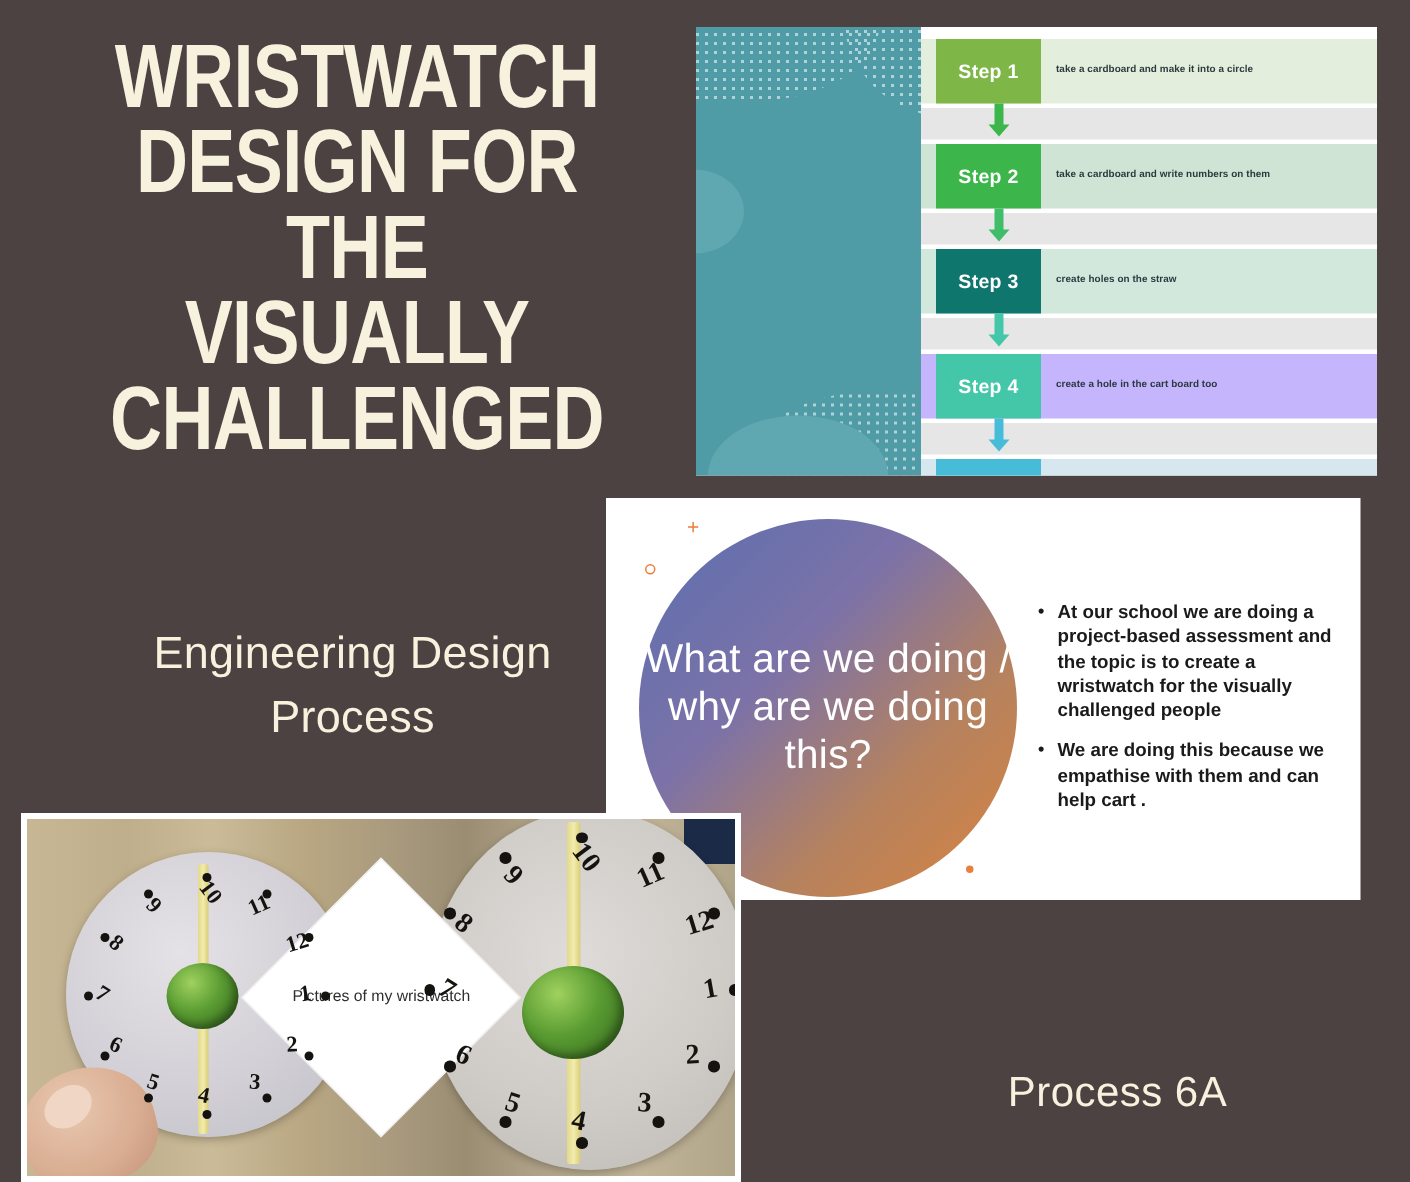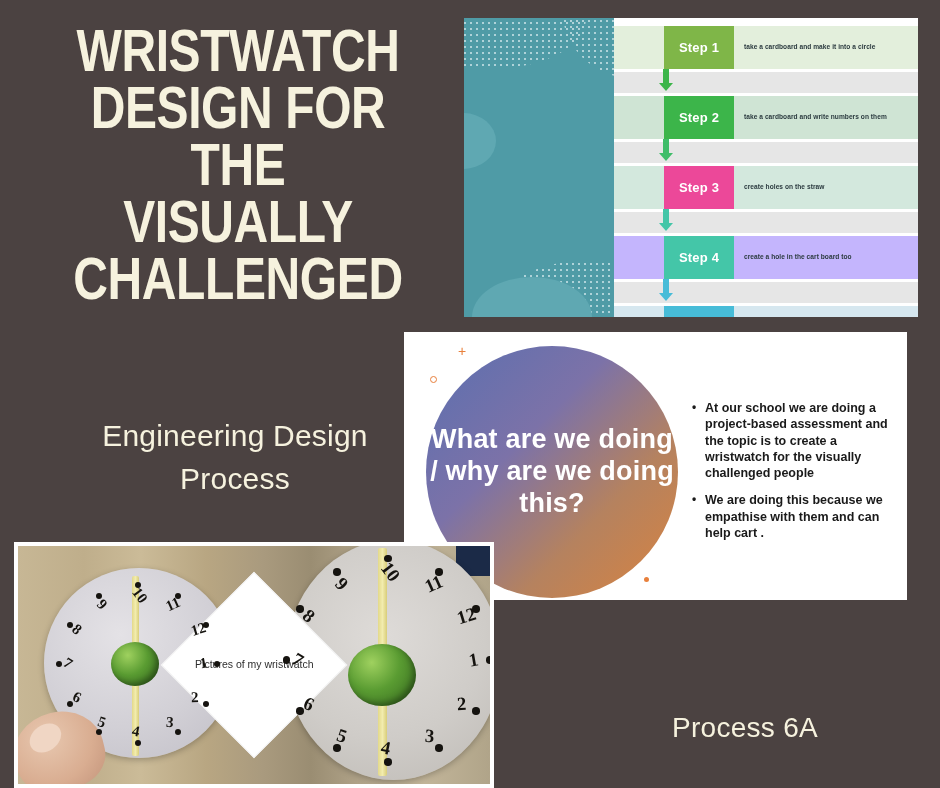--- a/index.html
+++ b/index.html
@@ -102,21 +102,20 @@
     flex: 1 1 auto;
     background: #ffffff;
     padding: 8px 0 8px 0;
   }
   .step-row {
     position: relative;
     display: flex;
     align-items: stretch;
     height: 43px;
     margin-bottom: 3px;
-    padding-left: 40px;
   }
   .step-box {
     width: 70px;
     flex: 0 0 70px;
     margin-left: 10px;
     display: flex;
     align-items: center;
     justify-content: center;
     color: #ffffff;
     font-size: 13px;
@@ -175,21 +174,21 @@
     background: linear-gradient(135deg, #5a6fb0 0%, #7c72a8 38%, #b5825f 68%, #d9833f 100%);
     display: flex;
     align-items: center;
     justify-content: center;
   }
   .s2-circle-text {
     color: #ffffff;
     font-size: 27px;
     line-height: 1.18;
     text-align: center;
-    font-weight: 700;
+    font-weight: 400;
     letter-spacing: .2px;
   }
   .s2-bullets {
     position: absolute;
     left: 288px; top: 68px;
     width: 200px;
     color: #1a1a1a;
     font-size: 12.5px;
     line-height: 1.30;
     font-weight: 600;
@@ -360,21 +359,21 @@
         <div class="step-desc">take a  cardboard and write numbers on them</div>
       </div>
       <div class="step-gap" style="background: rgb(230, 230, 230);">
         <div class="arrow" style="color: rgb(63, 189, 105);">
           <div class="stem" style="background: rgb(63, 189, 105);"></div>
             <div class="head"></div>
         </div>
       </div>
 
       <div class="step-row" style="background: rgb(211, 232, 221);">
-        <div class="step-box" style="background: #ec4899;">Step 3</div>
+        <div class="step-box" style="background: #0f766e;">Step 3</div>
         <div class="step-desc">create holes on the straw</div>
       </div>
       <div class="step-gap" style="background: rgb(230, 230, 230);">
         <div class="arrow" style="color: rgb(68, 198, 168);">
           <div class="stem" style="background: rgb(68, 198, 168);"></div>
             <div class="head"></div>
         </div>
       </div>
 
       <div class="step-row" style="background: #c4b5fd;">

